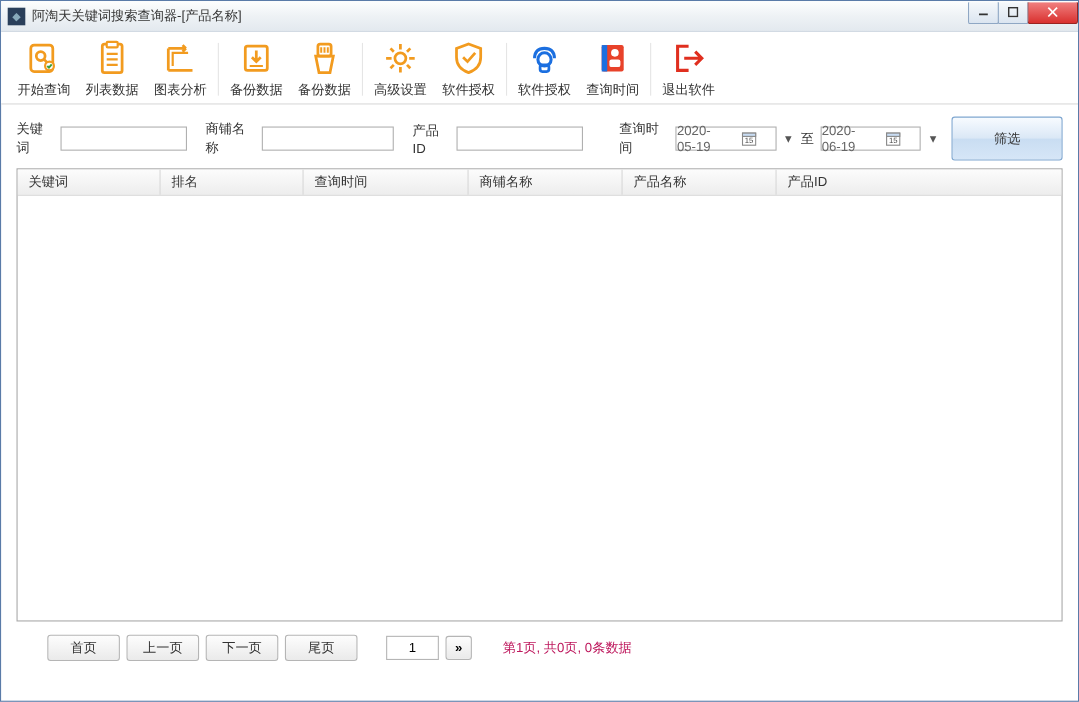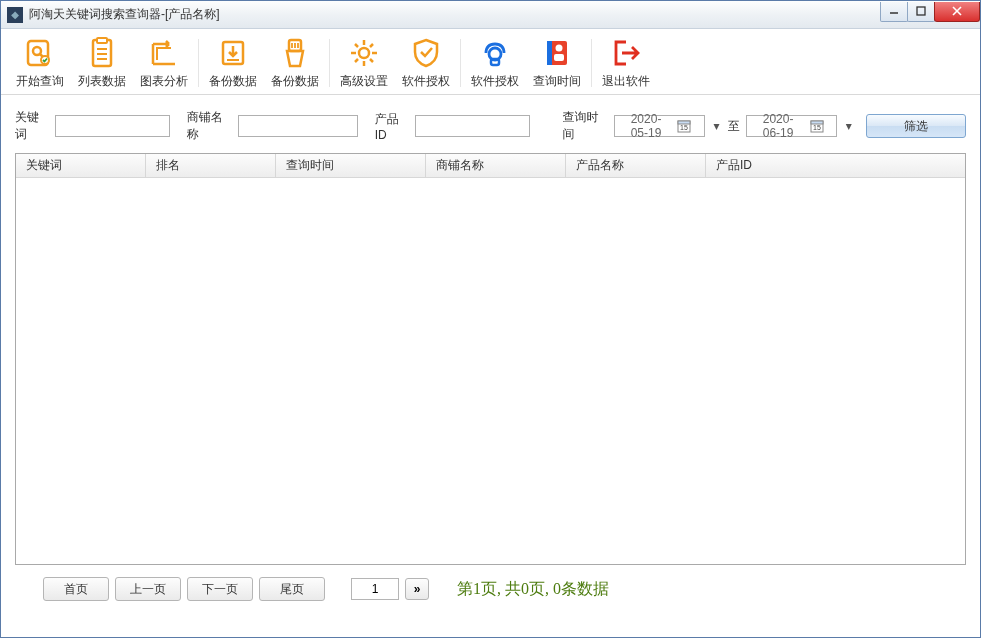--- a/index.html
+++ b/index.html
@@ -15,34 +15,34 @@
 .tool-btn { width: 62px; height: 60px; display: flex; flex-direction: column; align-items: center; justify-content: center; gap: 3px; cursor: pointer; border-radius:3px;}
 .tool-btn .ticon { width: 34px; height: 34px; display: flex; align-items: center; justify-content: center; }
 .tool-btn .tlabel { font-size: 12px; color: #333; white-space:nowrap;}
 .tool-sep{width:1px;height:48px;background:#e5e5e5;margin:0 3px;}
 .filter-bar { height: 34px; display: flex; align-items: center; padding: 0 14px; gap: 6px; margin-top:14px;}
 .filter-label { color: #333; font-size:12px;}
 .filter-input { height: 22px; border: 1px solid #b0b0b0; background: #fff; padding: 0 4px; font-size:12px;}
 .filter-input.kw{width:115px;}
 .filter-input.shop{width:120px;}
 .filter-input.pid{width:115px;}
-.date-box { display:flex; align-items:center; height:22px; border:1px solid #b0b0b0; background:#fff; padding:0 2px 0 16px; width:96px;}
+.date-box { display:flex; align-items:center; height:22px; border:1px solid #b0b0b0; background:#fff; padding:0 2px 0 0; width:96px;}
 .date-box span{flex:1;color:#666;font-size:12px;}
 .date-ico{width:18px;height:18px;display:flex;align-items:center;justify-content:center;}
 .dd-arrow{width:11px;height:18px;display:flex;align-items:center;justify-content:center;color:#555;}
-.filter-btn { width: 106px; height: 24px; background: linear-gradient(#f7fbff,#dbe8f6 48%,#c9ddf2 52%,#d6e6f7); border: 1px solid #7ea6d0; border-radius: 3px; cursor: pointer; color:#333;font-size:12px;}
+.filter-btn { width: 106px; height: 40px; background: linear-gradient(#f7fbff,#dbe8f6 48%,#c9ddf2 52%,#d6e6f7); border: 1px solid #7ea6d0; border-radius: 3px; cursor: pointer; color:#333;font-size:12px;}
 .table-wrap { margin: 10px 14px 0; border: 1px solid #a9a9a9; height: 412px; background:#fff; overflow:hidden;}
 .thead { height: 24px; background: linear-gradient(#fcfcfc,#ededed); display: flex; border-bottom: 1px solid #d7d7d7; }
 .th { padding: 0 10px; display: flex; align-items: center; border-right: 1px solid #d7d7d7; color: #333; font-size:12px;}
 .th.last{border-right:none;flex:1;}
 .pager { height: 36px; display: flex; align-items: center; padding: 0 14px; gap: 6px; margin-top:6px;margin-left:28px;}
 .pbtn { width: 66px; height: 24px; background: linear-gradient(#fdfdfd,#eaeaea); border: 1px solid #b5b5b5; border-radius: 3px; cursor: pointer; font-size:12px; color:#333;}
 .pg-input{width:48px;height:22px;border:1px solid #b5b5b5;text-align:center;font-size:12px;margin-left:20px;}
 .go-btn{width:24px;height:22px;background:linear-gradient(#fdfdfd,#eaeaea);border:1px solid #b5b5b5;border-radius:3px;cursor:pointer;font-size:12px;font-weight:bold;}
-.pager-info{margin-left:22px;color:#4d7c0f;font-size:16px;font-family:Liberation Serif, serif;}
+.pager-info{margin-left:22px;color:#be185d;font-size:12px;}
 .spacer{flex:1;}
 </style>
 </head>
 <body>
 
 <div class="titlebar">
   <span class="app-icon">◆</span>
   <span class="title-text">阿淘天关键词搜索查询器-[产品名称]</span>
   <div class="win-btns">
     <div class="win-btn">

